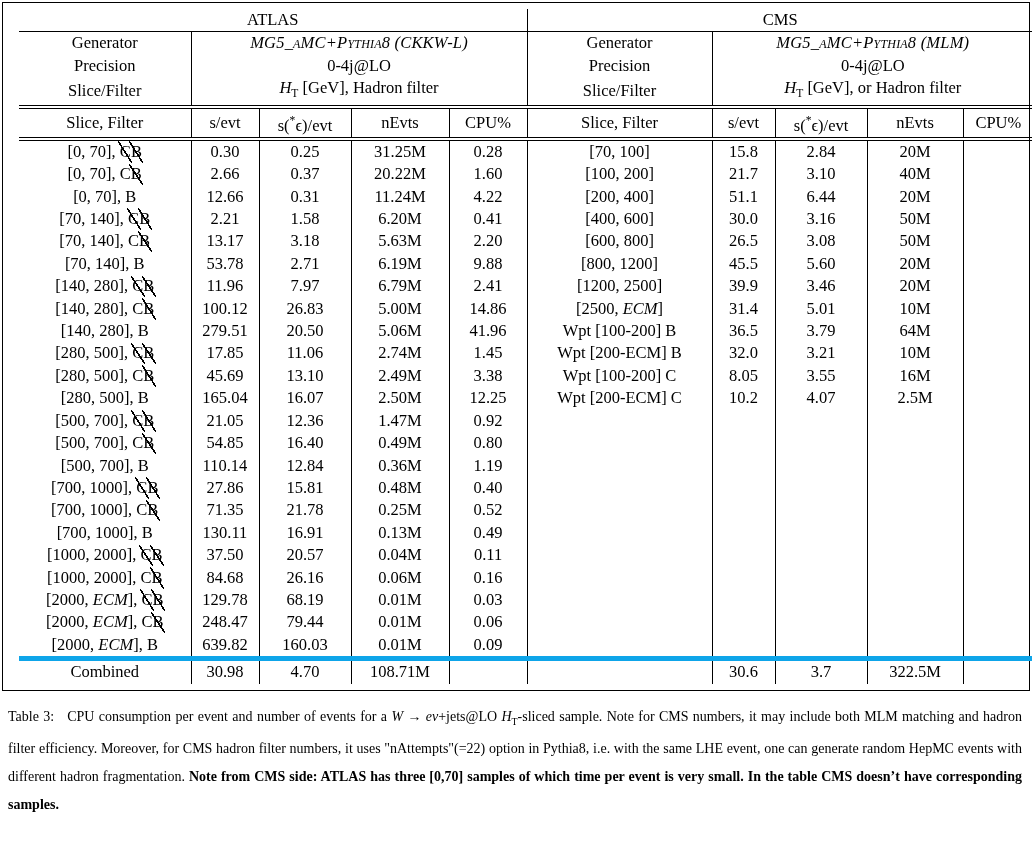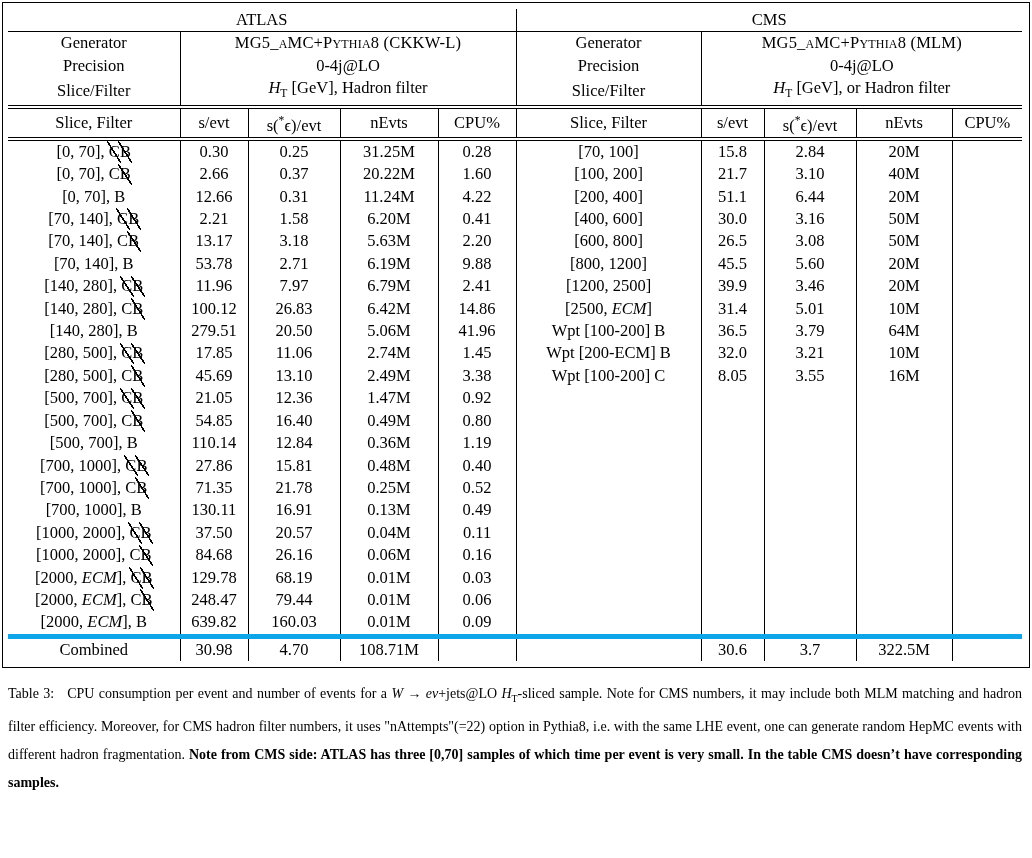--- a/index.html
+++ b/index.html
@@ -5,21 +5,21 @@
   html,body{margin:0;padding:0;background:#ffffff;}
   body{
     width:1032px;
     font-family:"Liberation Serif","DejaVu Serif",serif;
     color:#000;
     -webkit-font-smoothing:antialiased;
   }
   .frame{
     margin:2px 2px 0 2px;
     border:1px solid #000;
-    padding:6px 5px;
+    padding:6px 16px;
   }
   table.main{
     border-collapse:collapse;
     table-layout:fixed;
     width:1014px;
   }
   table.main td, table.main th{
     border-left:1px solid #000;
     padding:0 3px;
     text-align:center;
@@ -28,21 +28,21 @@
     line-height:22.4px;
     overflow:hidden;
     white-space:nowrap;
   }
   table.main td:first-child, table.main th:first-child{border-left:none;}
   .t-title td{border-bottom:1px solid #000;line-height:25px;font-size:17px;}
   .t-meta td{line-height:23.2px;margin-top:20px;}
   .t-meta tr:last-child td{border-bottom:4px double #000;}
   .t-cols th{border-bottom:4px double #000;line-height:25px;}
   .t-combined td{border-top:5px solid #0ea5e9;line-height:25px;}
-  .sc{font-variant:small-caps;letter-spacing:.2px;}
+  .sc{font-variant:small-caps;letter-spacing:.2px;font-style:italic;}
   sub{font-size:70%;}
   sup{font-size:70%;}
   i{font-style:italic;}
   
   s{
     text-decoration:none;
     position:relative;
     display:inline-block;
   }
   s::after{
@@ -212,21 +212,21 @@
           <td>39.9</td>
           <td>3.46</td>
           <td>20M</td>
           <td></td>
         </tr>
 
         <tr>
           <td>[140, 280], C<s>B</s></td>
           <td>100.12</td>
           <td>26.83</td>
-          <td>6.42M</td>
+          <td>5.00M</td>
           <td>14.86</td>
           <td>[2500, <i>ECM</i>]</td>
           <td>31.4</td>
           <td>5.01</td>
           <td>10M</td>
           <td></td>
         </tr>
 
         <tr>
           <td>[140, 280], B</td>
@@ -260,20 +260,32 @@
           <td>13.10</td>
           <td>2.49M</td>
           <td>3.38</td>
           <td>Wpt [100-200] C</td>
           <td>8.05</td>
           <td>3.55</td>
           <td>16M</td>
           <td></td>
         </tr>
 
+        <tr>
+          <td>[280, 500], B</td>
+          <td>165.04</td>
+          <td>16.07</td>
+          <td>2.50M</td>
+          <td>12.25</td>
+          <td>Wpt [200-ECM] C</td>
+          <td>10.2</td>
+          <td>4.07</td>
+          <td>2.5M</td>
+          <td></td>
+        </tr>
 
         <tr>
           <td>[500, 700], <s>C</s><s>B</s></td>
           <td>21.05</td>
           <td>12.36</td>
           <td>1.47M</td>
           <td>0.92</td>
           <td></td>
           <td></td>
           <td></td>

